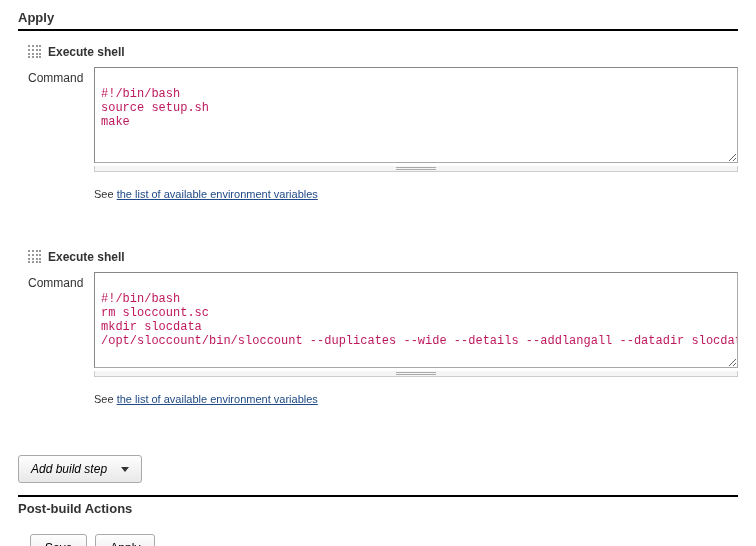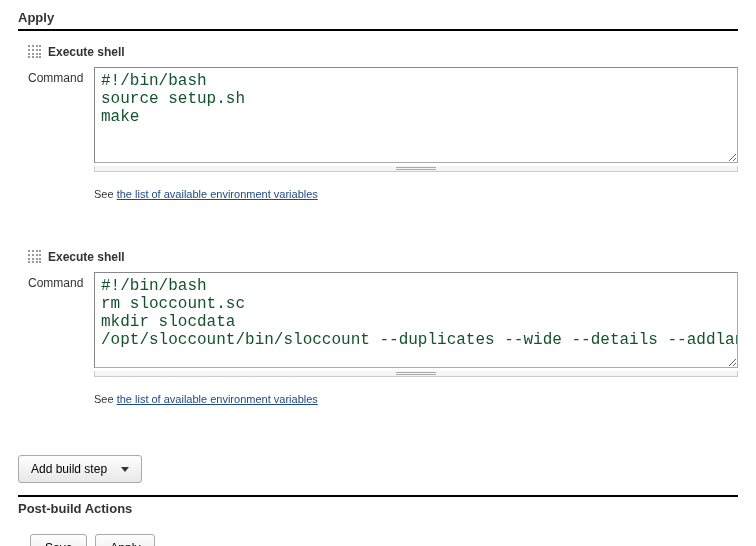--- a/index.html
+++ b/index.html
@@ -65,23 +65,23 @@
       padding-top: 4px;
       font-size: 12px;
     }
     .field-area {
       flex: 1;
     }
     textarea.command-input {
       width: 100%;
       min-height: 96px;
       font-family: "Courier New", Courier, monospace;
-      font-size: 16px;
-      color: #14532d;
-      padding: 4px 6px;
+      font-size: 12px;
+      color: #be185d;
+      padding: 19px 6px;
       border: 1px solid #aaa;
       border-top: 1px solid #888;
       border-left: 1px solid #888;
       resize: vertical;
       overflow: auto;
       white-space: pre;
     }
     textarea.command-input::placeholder {
       color: #888;
     }
@@ -115,20 +115,21 @@
       display: inline-flex;
       align-items: center;
       gap: 14px;
       border: 1px solid #aaa;
       background: linear-gradient(#fefefe, #e8e8e8);
       padding: 6px 12px;
       font-size: 12px;
       border-radius: 3px;
       cursor: pointer;
       margin-bottom: 12px;
+      font-style: italic;
     }
     .action-buttons {
       display: flex;
       gap: 8px;
       margin-left: 12px;
     }
     .btn {
       border: 1px solid #aaa;
       background: linear-gradient(#fefefe, #e8e8e8);
       padding: 6px 14px;

